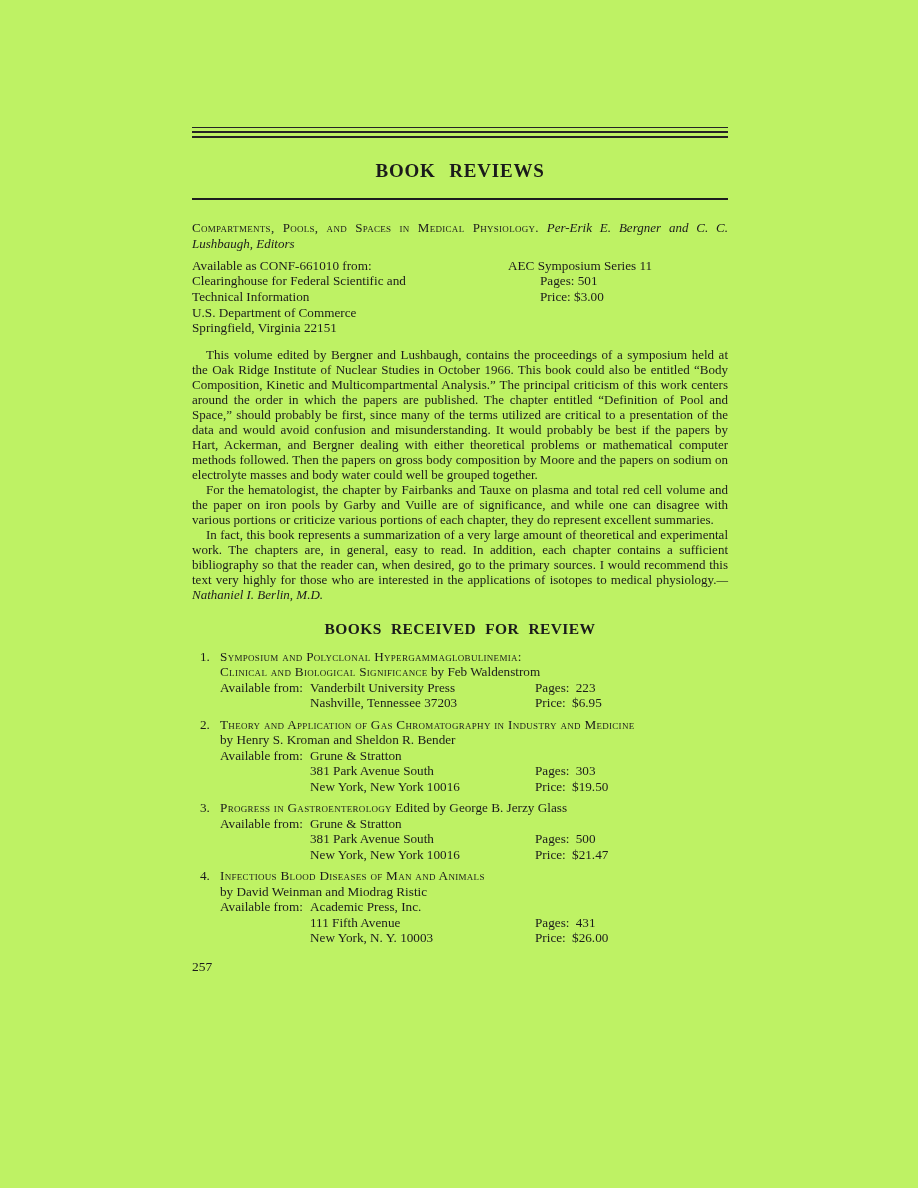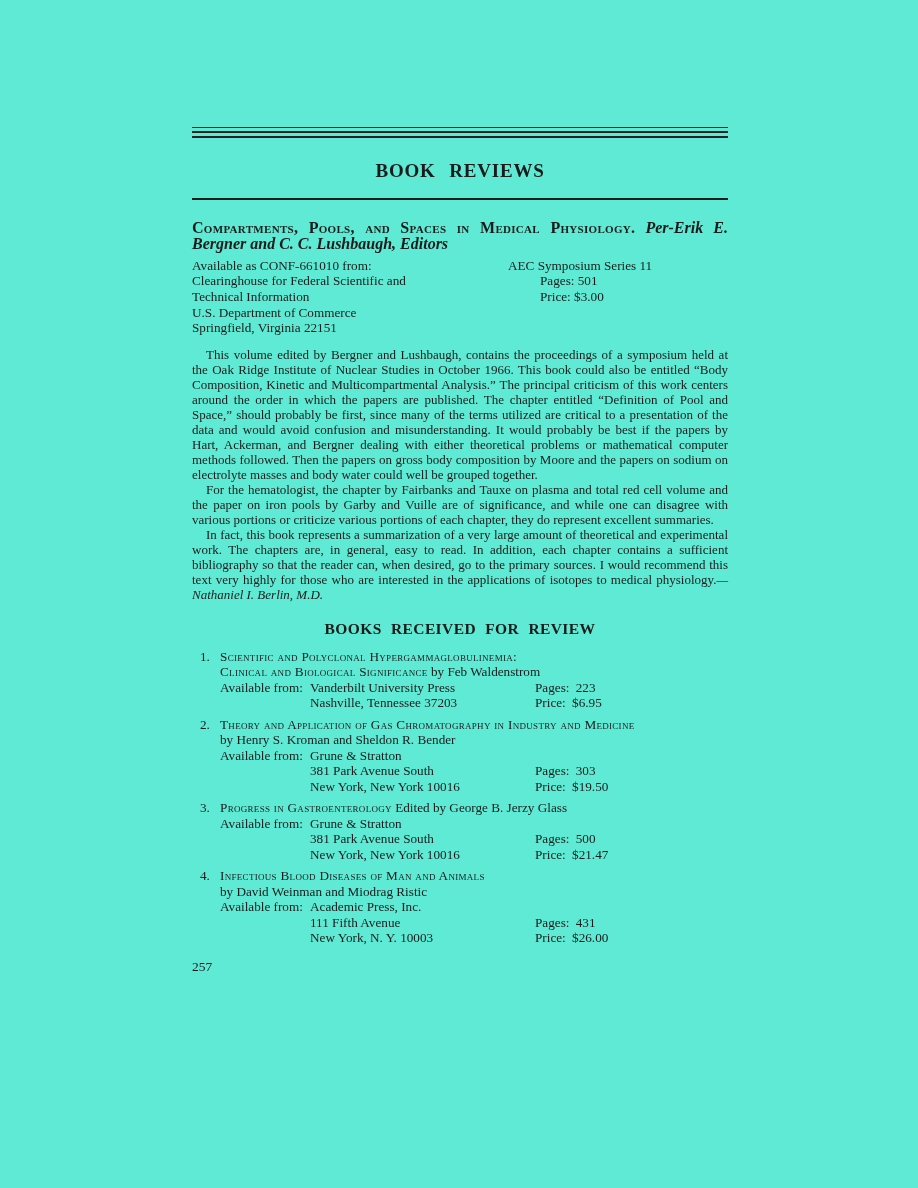--- a/index.html
+++ b/index.html
@@ -4,21 +4,21 @@
 <style>
   html, body {
     margin: 0;
     padding: 0;
     background: #fdfdfc;
   }
   .page {
     position: relative;
     width: 918px;
     height: 1188px;
-    background: #5eead4;
+    background: #bef264;
     color: #1b1b1b;
     font-family: "Liberation Serif", "DejaVu Serif", serif;
     overflow: hidden;
   }
   .content {
     position: absolute;
     left: 192px;
     top: 0;
     width: 536px;
   }
@@ -46,24 +46,23 @@
     font-size: 15.5px;
     line-height: 17px;
     font-weight: 700;
     text-align: center;
     letter-spacing: 0.4px;
     word-spacing: 5px;
   }
   
   .review-title {
     margin: 20px 0 0 0;
-    font-size: 16px;
+    font-size: 13px;
     line-height: 16px;
     text-align: justify;
-    font-weight: bold;
   }
   .sc { font-variant: small-caps; letter-spacing: 0.3px; }
   .review-title em, .sig { font-style: italic; }
   .availability {
     position: relative;
     margin-top: 6px;
     font-size: 13.2px;
     line-height: 15.6px;
   }
   .avail-right {
@@ -149,21 +148,21 @@
       <p><span>In fact, this book represents a summarization of a very large amount of theoretical and experimental work. The chapters are, in general, easy to read. In addition, each chapter contains a sufficient bibliography so that the reader can, when desired, go to the primary sources. I would recommend this text very highly for those who are interested in the applications of isotopes to medical physiology.</span><em class="sig">—Nathaniel I. Berlin, M.D.</em></p>
     </div>
 
     <h2 class="received-heading">BOOKS RECEIVED FOR REVIEW</h2>
 
     <div class="book-list">
 
       <div class="book">
         <span class="book-num">1.</span>
         <div class="book-lines">
-          <div class="sc">Scientific and Polyclonal Hypergammaglobulinemia:</div>
+          <div class="sc">Symposium and Polyclonal Hypergammaglobulinemia:</div>
           <div><span class="sc">Clinical and Biological Significance</span><span> by Feb Waldenstrom</span></div>
           <div><span class="avail-label">Available from:</span><span>Vanderbilt University Press</span></div>
           <div class="addr">Nashville, Tennessee 37203</div>
         </div>
         <div class="book-meta">
           <div>Pages: 223</div>
           <div>Price: $6.95</div>
         </div>
       </div>
 

